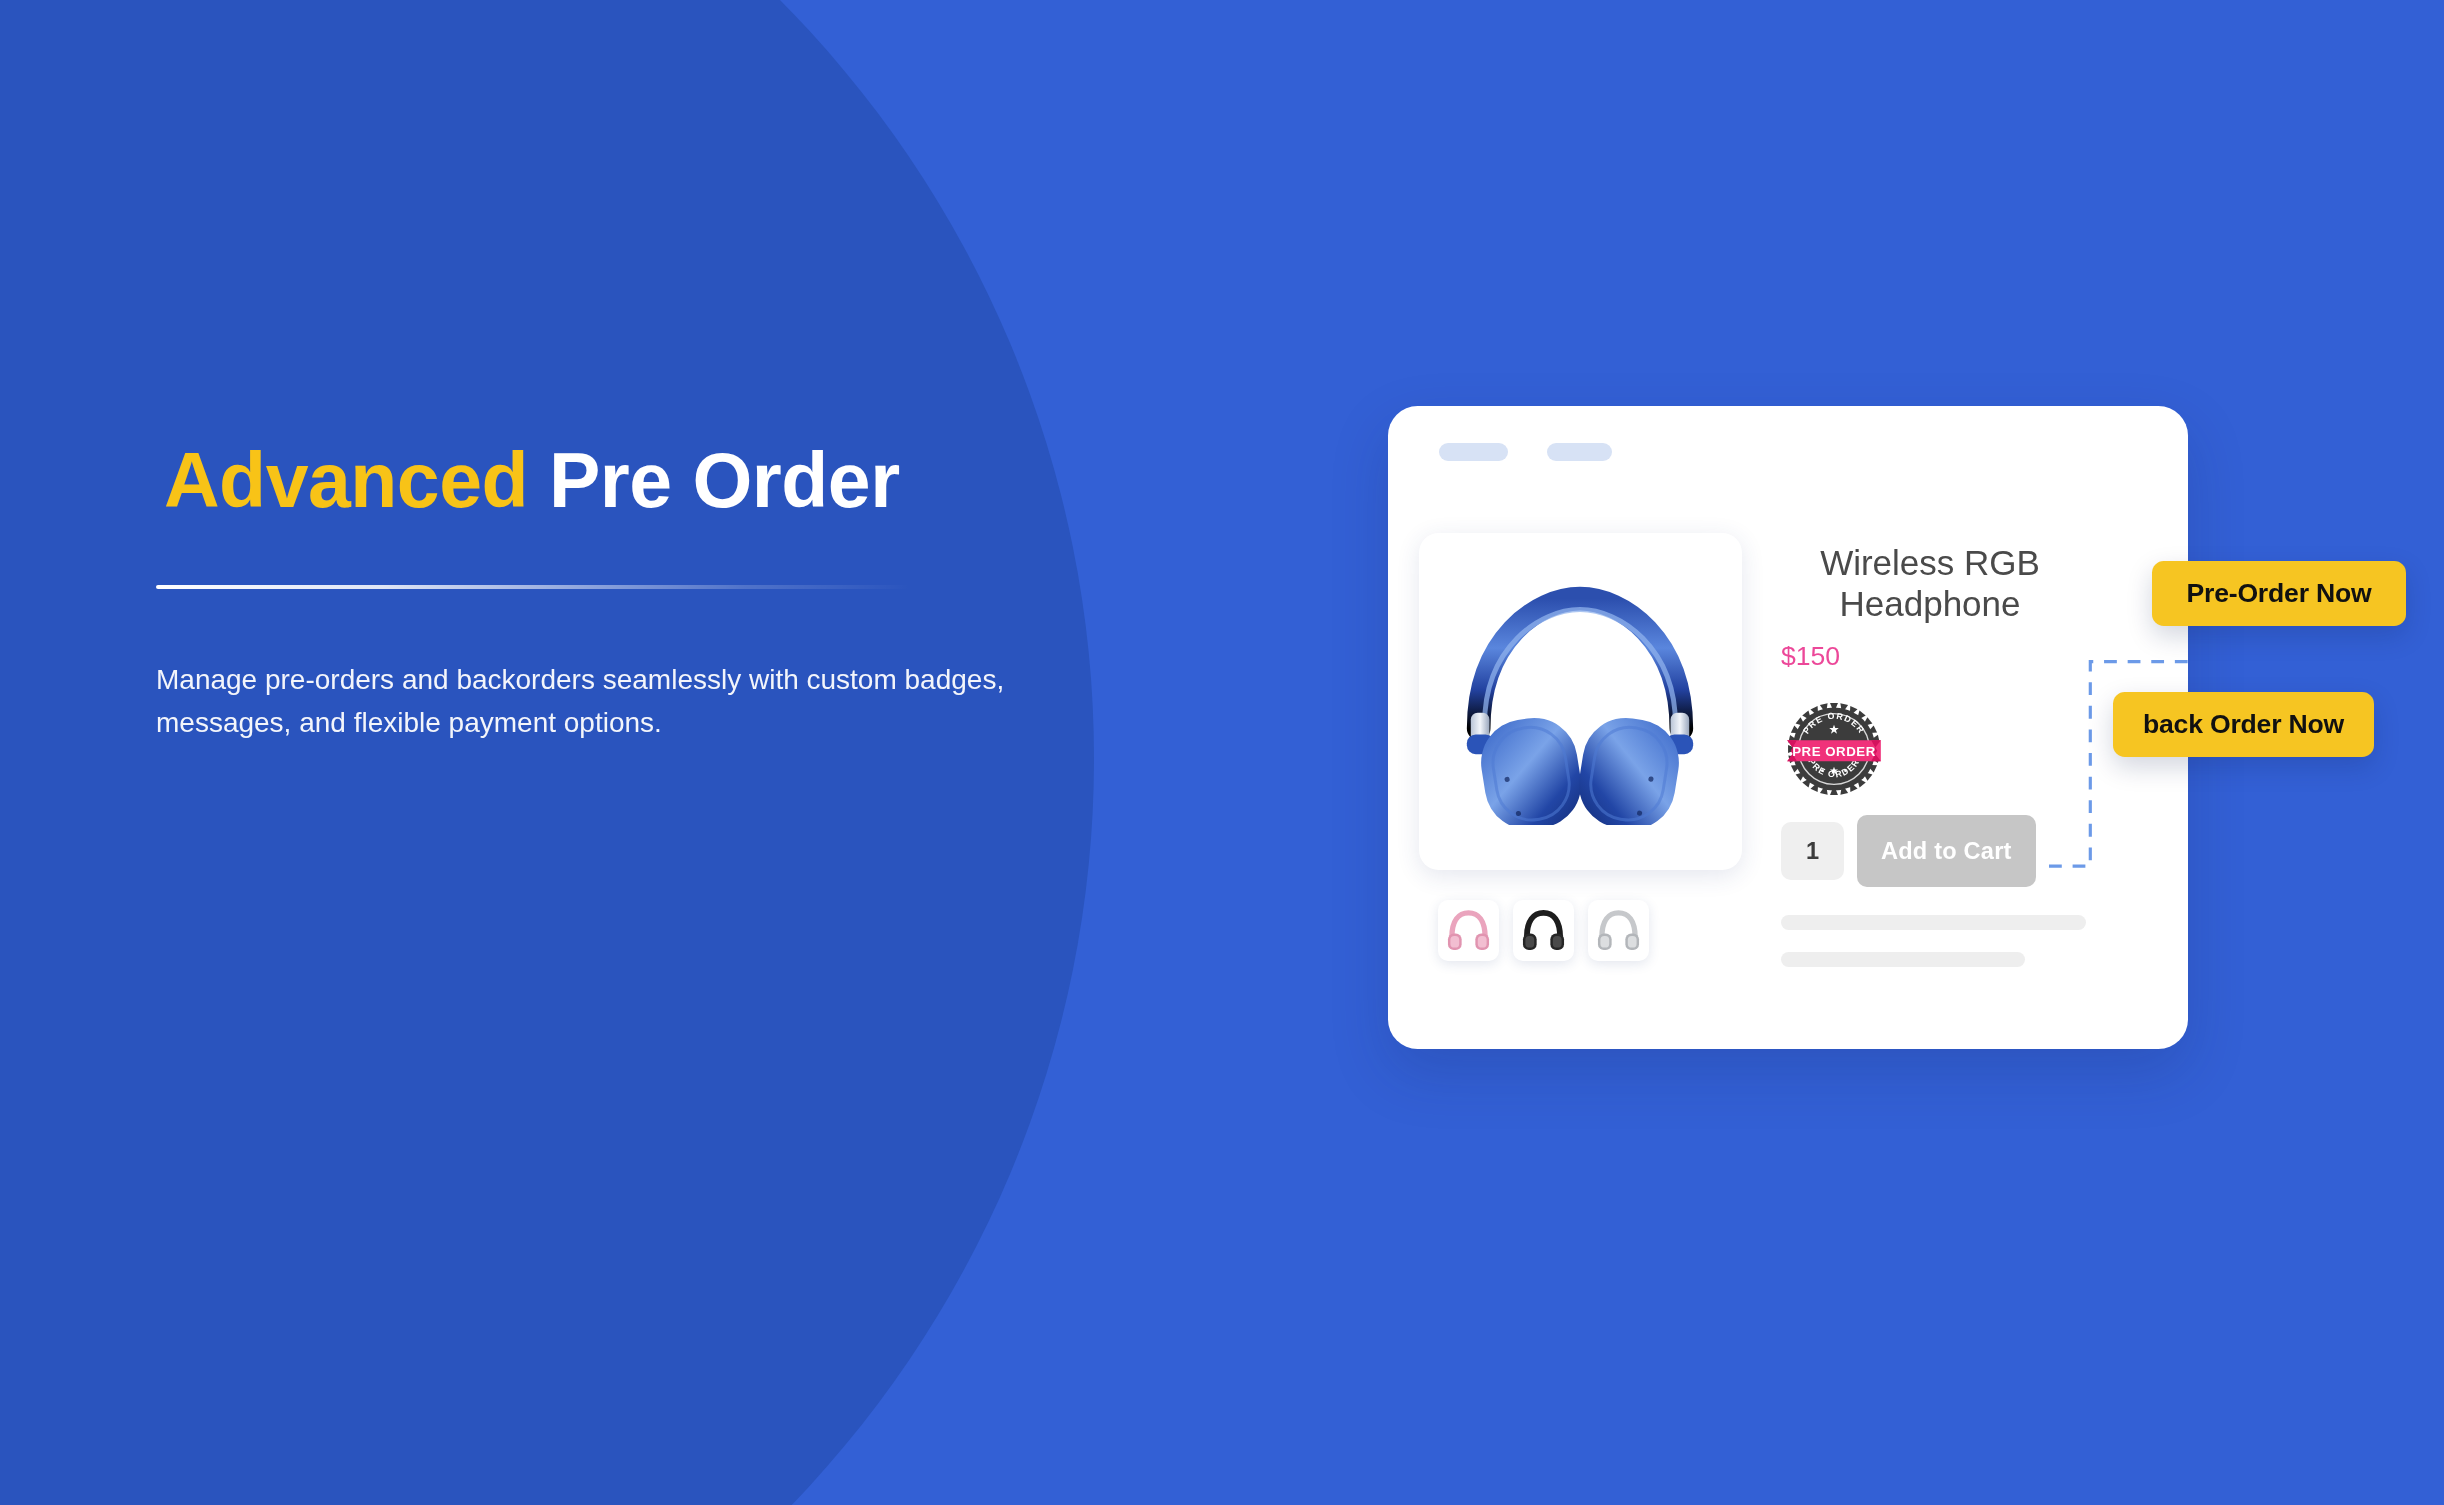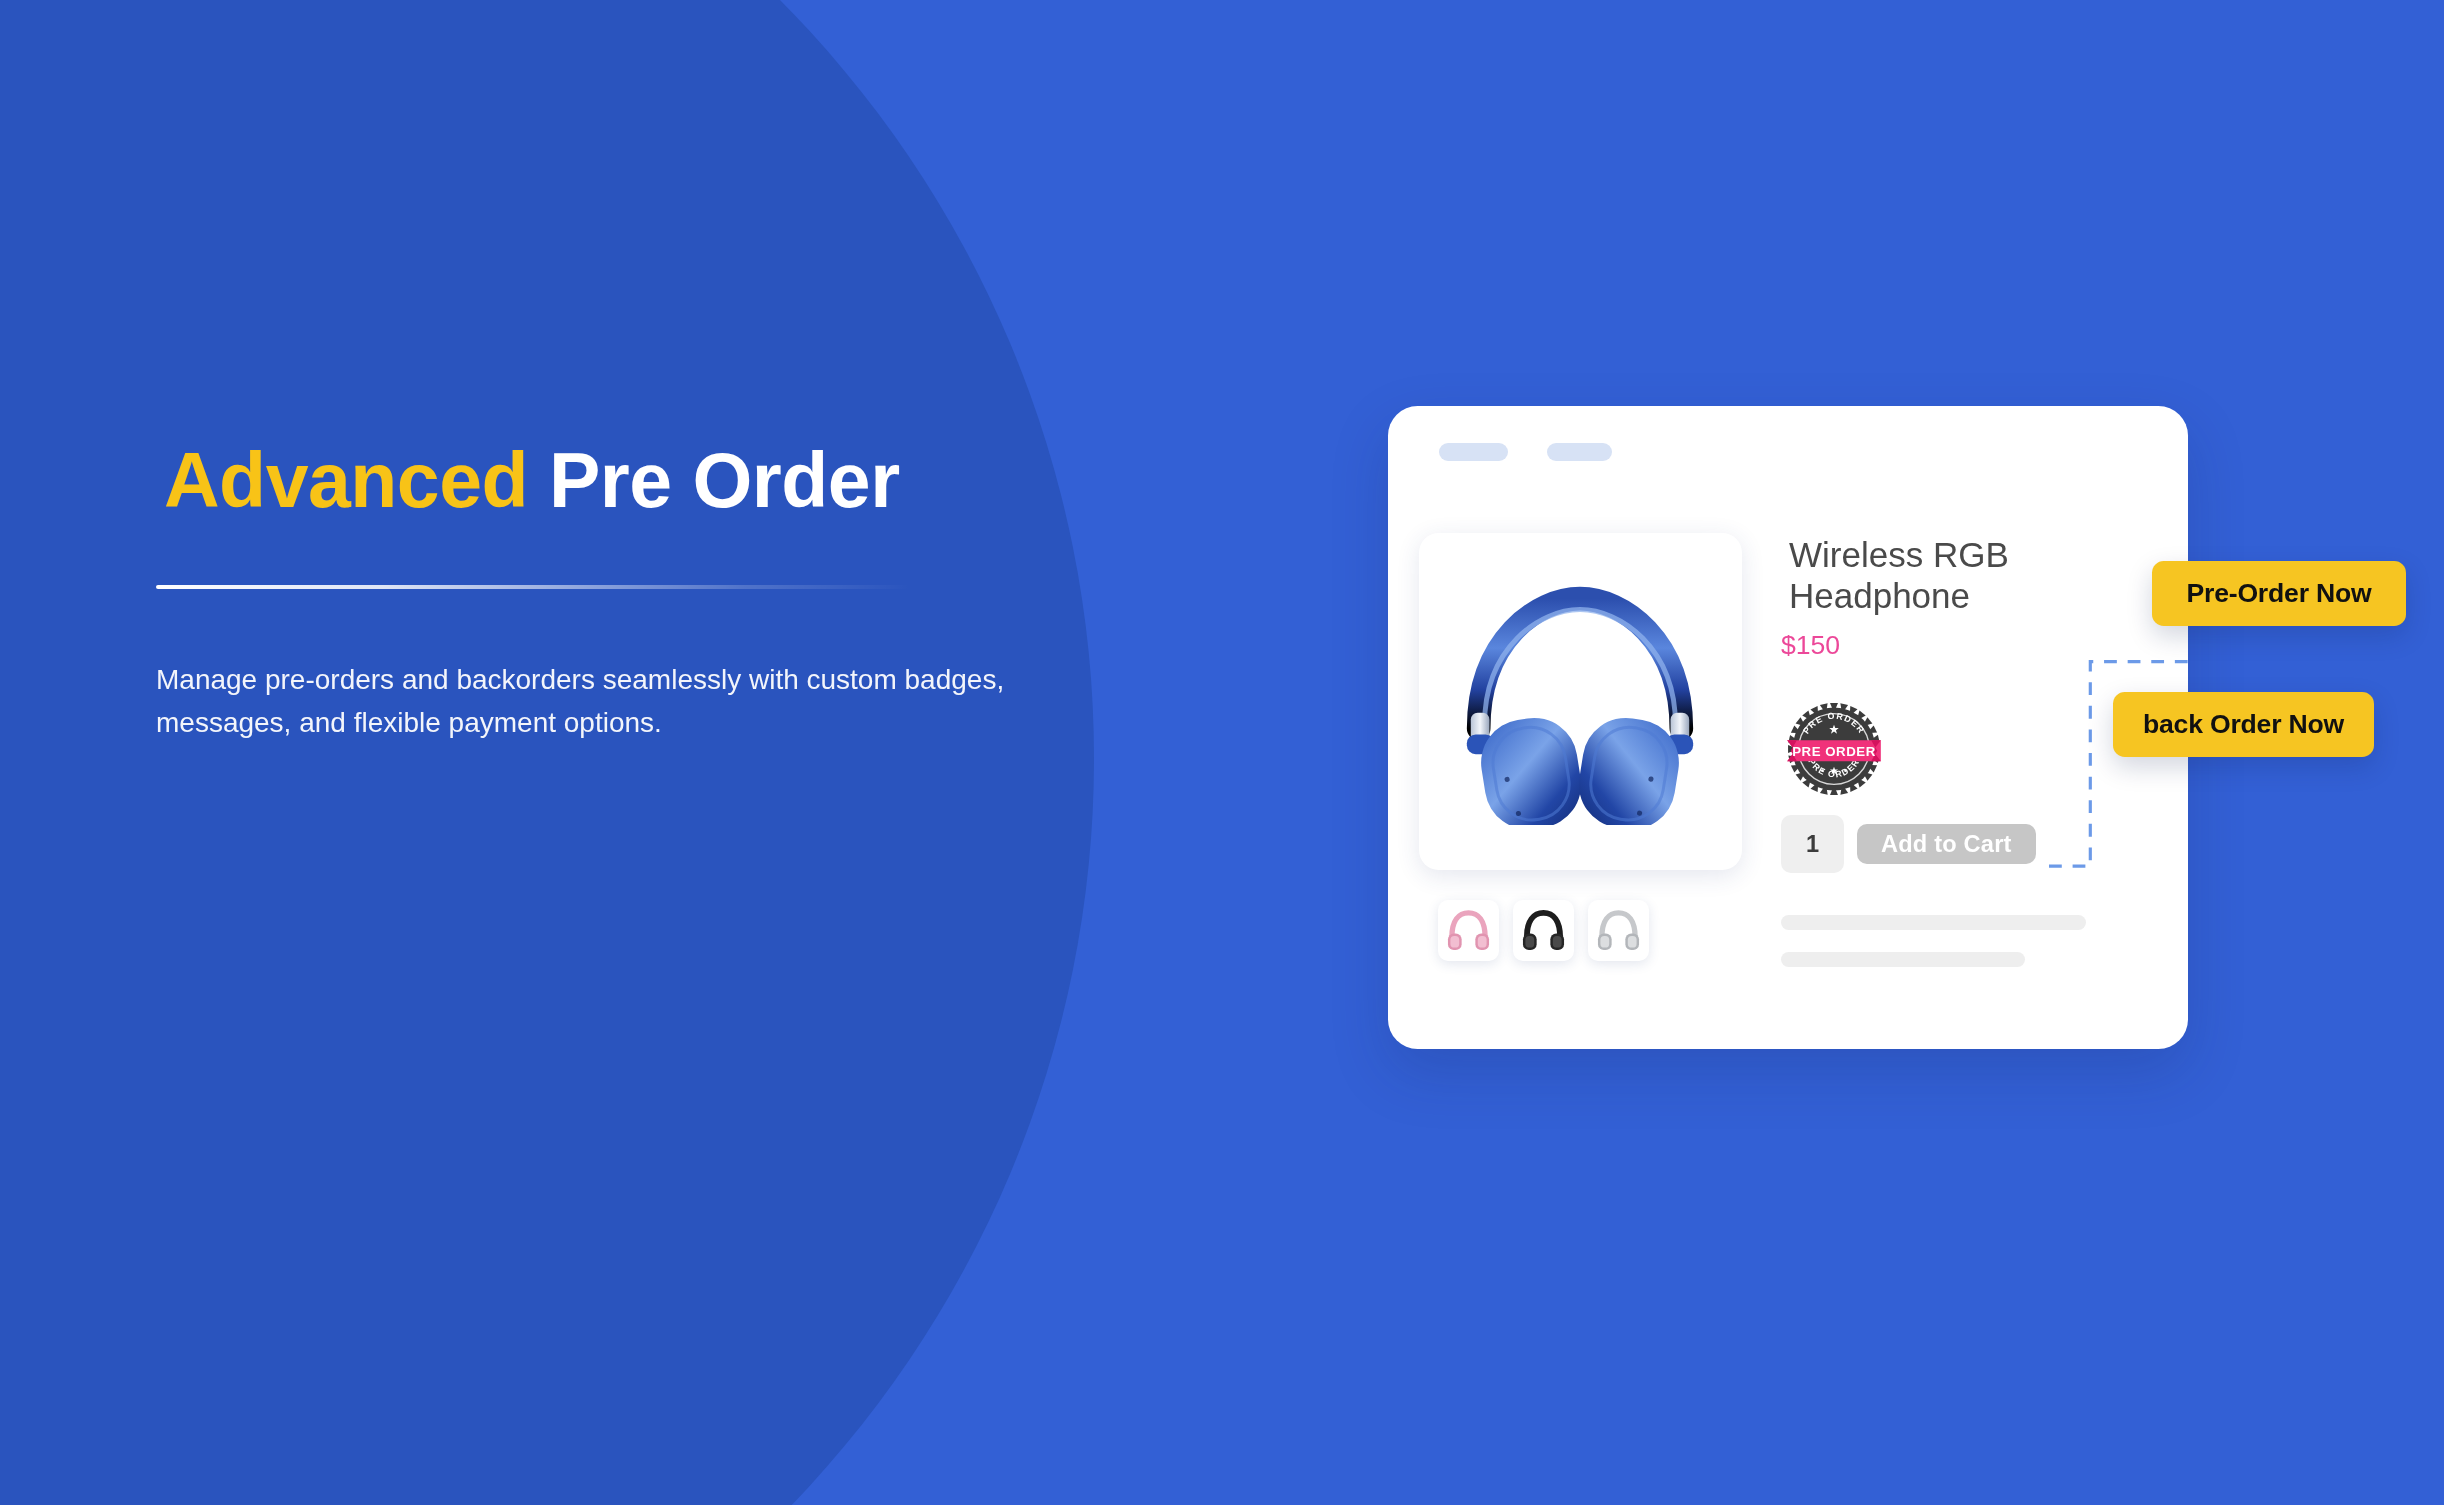--- a/index.html
+++ b/index.html
@@ -128,26 +128,27 @@
   .thumb svg { width: 49px; height: 45px; display:block; }
 
   
   .info {
     position: absolute;
     left: 393px;
     top: 120px;
     width: 325px;
   }
   .product-title {
-    margin: 8px;
+    margin: 16px;
     font-size: 35px;
     line-height: 1.18;
     font-weight: 400;
     color: #4a4a4a;
     max-width: 266px;
+    text-align: center;
   }
   .product-price {
     margin: 13.8px 0 0 0;
     font-size: 26.6px;
     color: #ec4899;
     font-weight: 400;
   }
 
   
   .stamp {
@@ -176,21 +177,21 @@
     border: none;
     outline: none;
     text-align: center;
     font-family: "Liberation Sans", sans-serif;
     font-size: 23.6px;
     font-weight: 700;
     color: #3c3c3c;
   }
   .atc {
     width: 179px;
-    height: 40px;
+    height: 72px;
     background: #c6c6c6;
     border: none;
     border-radius: 9.9px;
     color: #ffffff;
     font-family: "Liberation Sans", sans-serif;
     font-size: 23.6px;
     font-weight: 700;
     letter-spacing: 0.2px;
     cursor: pointer;
   }

